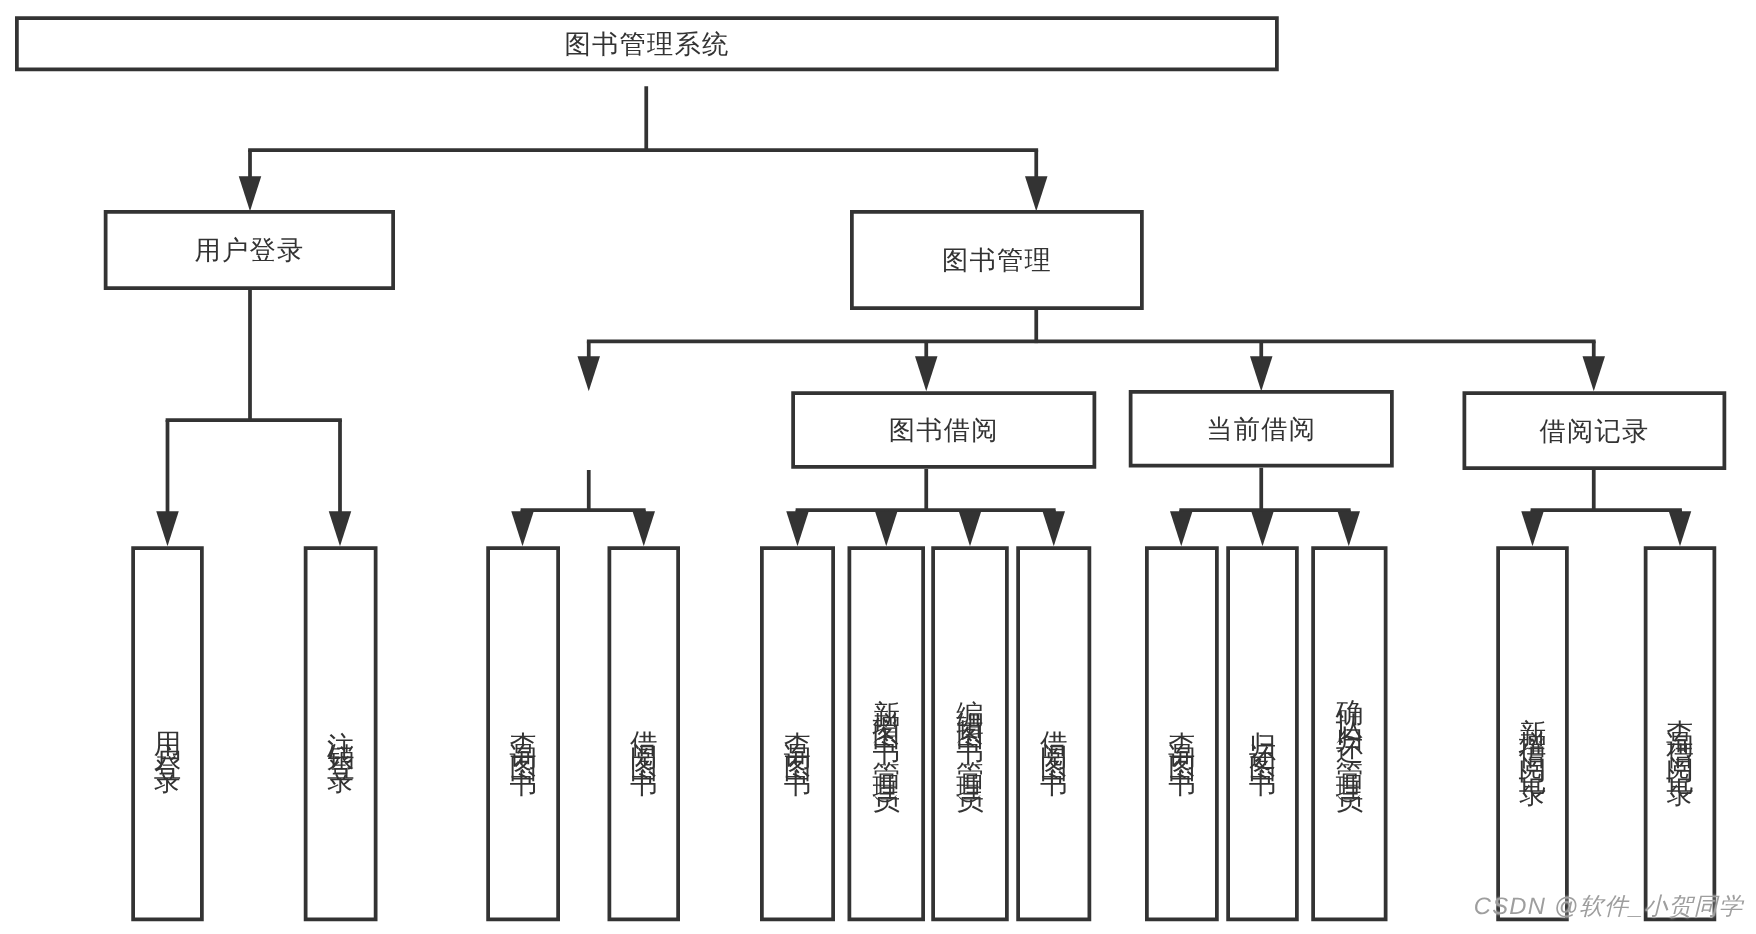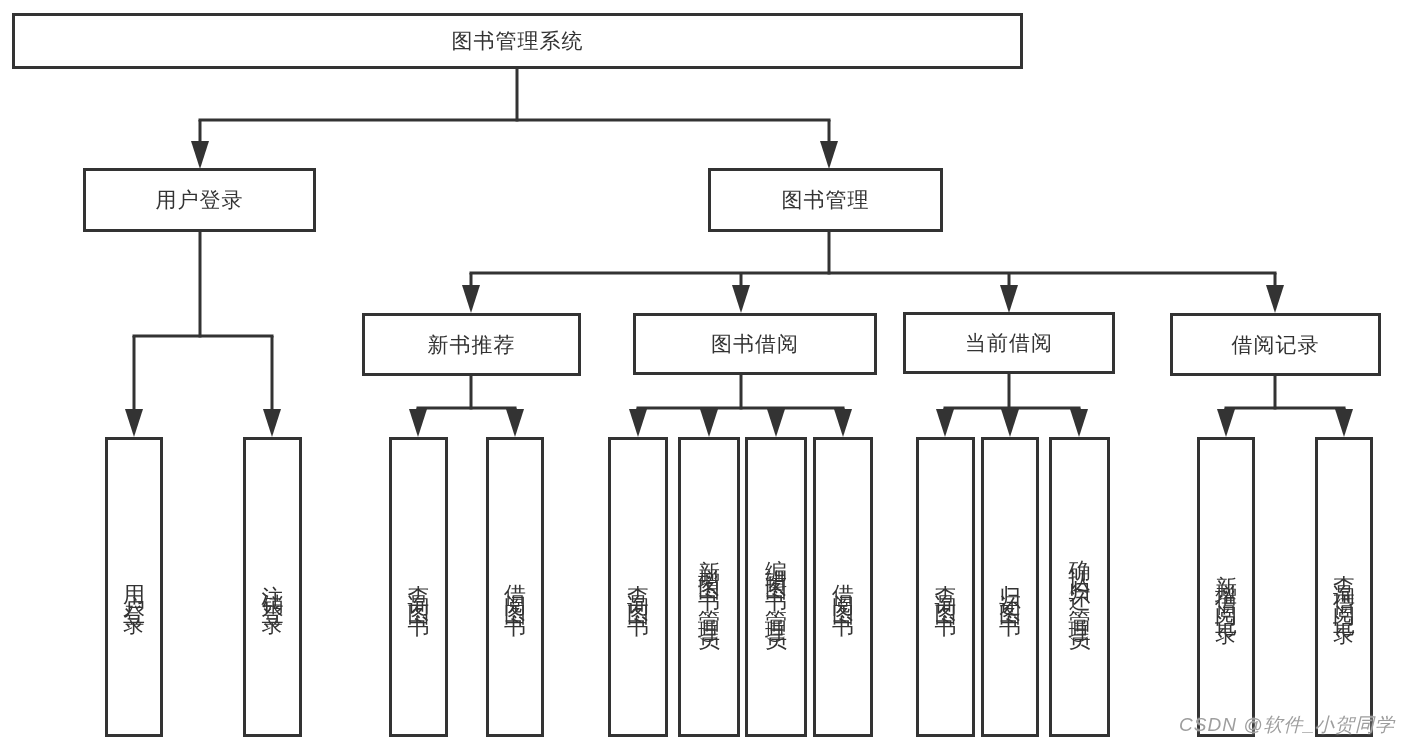--- a/index.html
+++ b/index.html
@@ -132,34 +132,31 @@
       <polygon points="767,409 785,409 776,437"></polygon>
       <polygon points="834,409 852,409 843,437"></polygon>
       <polygon points="936,409 954,409 945,437"></polygon>
       <polygon points="1001,409 1019,409 1010,437"></polygon>
       <polygon points="1070,409 1088,409 1079,437"></polygon>
       <polygon points="1217,409 1235,409 1226,437"></polygon>
       <polygon points="1335,409 1353,409 1344,437"></polygon>
     </g>
   </svg>
 
-  <div class="box h" style="left:12px;top:13px;width:1011px;height:56px">
+  <div class="box h" style="left:12px;top:13px;width:1011px;height:44px">
     <span>图书管理系统</span>
   </div>
 
   <div class="box h" style="left:83px;top:168px;width:233px;height:64px">
     <span>用户登录</span>
   </div>
-  <div class="box h" style="left:708px;top:168px;width:235px;height:64px">
+  <div class="box h" style="left:680px;top:168px;width:235px;height:80px">
     <span>图书管理</span>
   </div>
 
-  <div class="box h" style="left:362px;top:313px;width:219px;height:63px">
-    <span>新书推荐</span>
-  </div>
   <div class="box h" style="left:633px;top:313px;width:244px;height:62px">
     <span>图书借阅</span>
   </div>
   <div class="box h" style="left:1170px;top:313px;width:211px;height:63px">
     <span>借阅记录</span>
   </div>
   <div class="box h" style="left:903px;top:312px;width:212px;height:62px">
     <span>当前借阅</span>
   </div>
 

